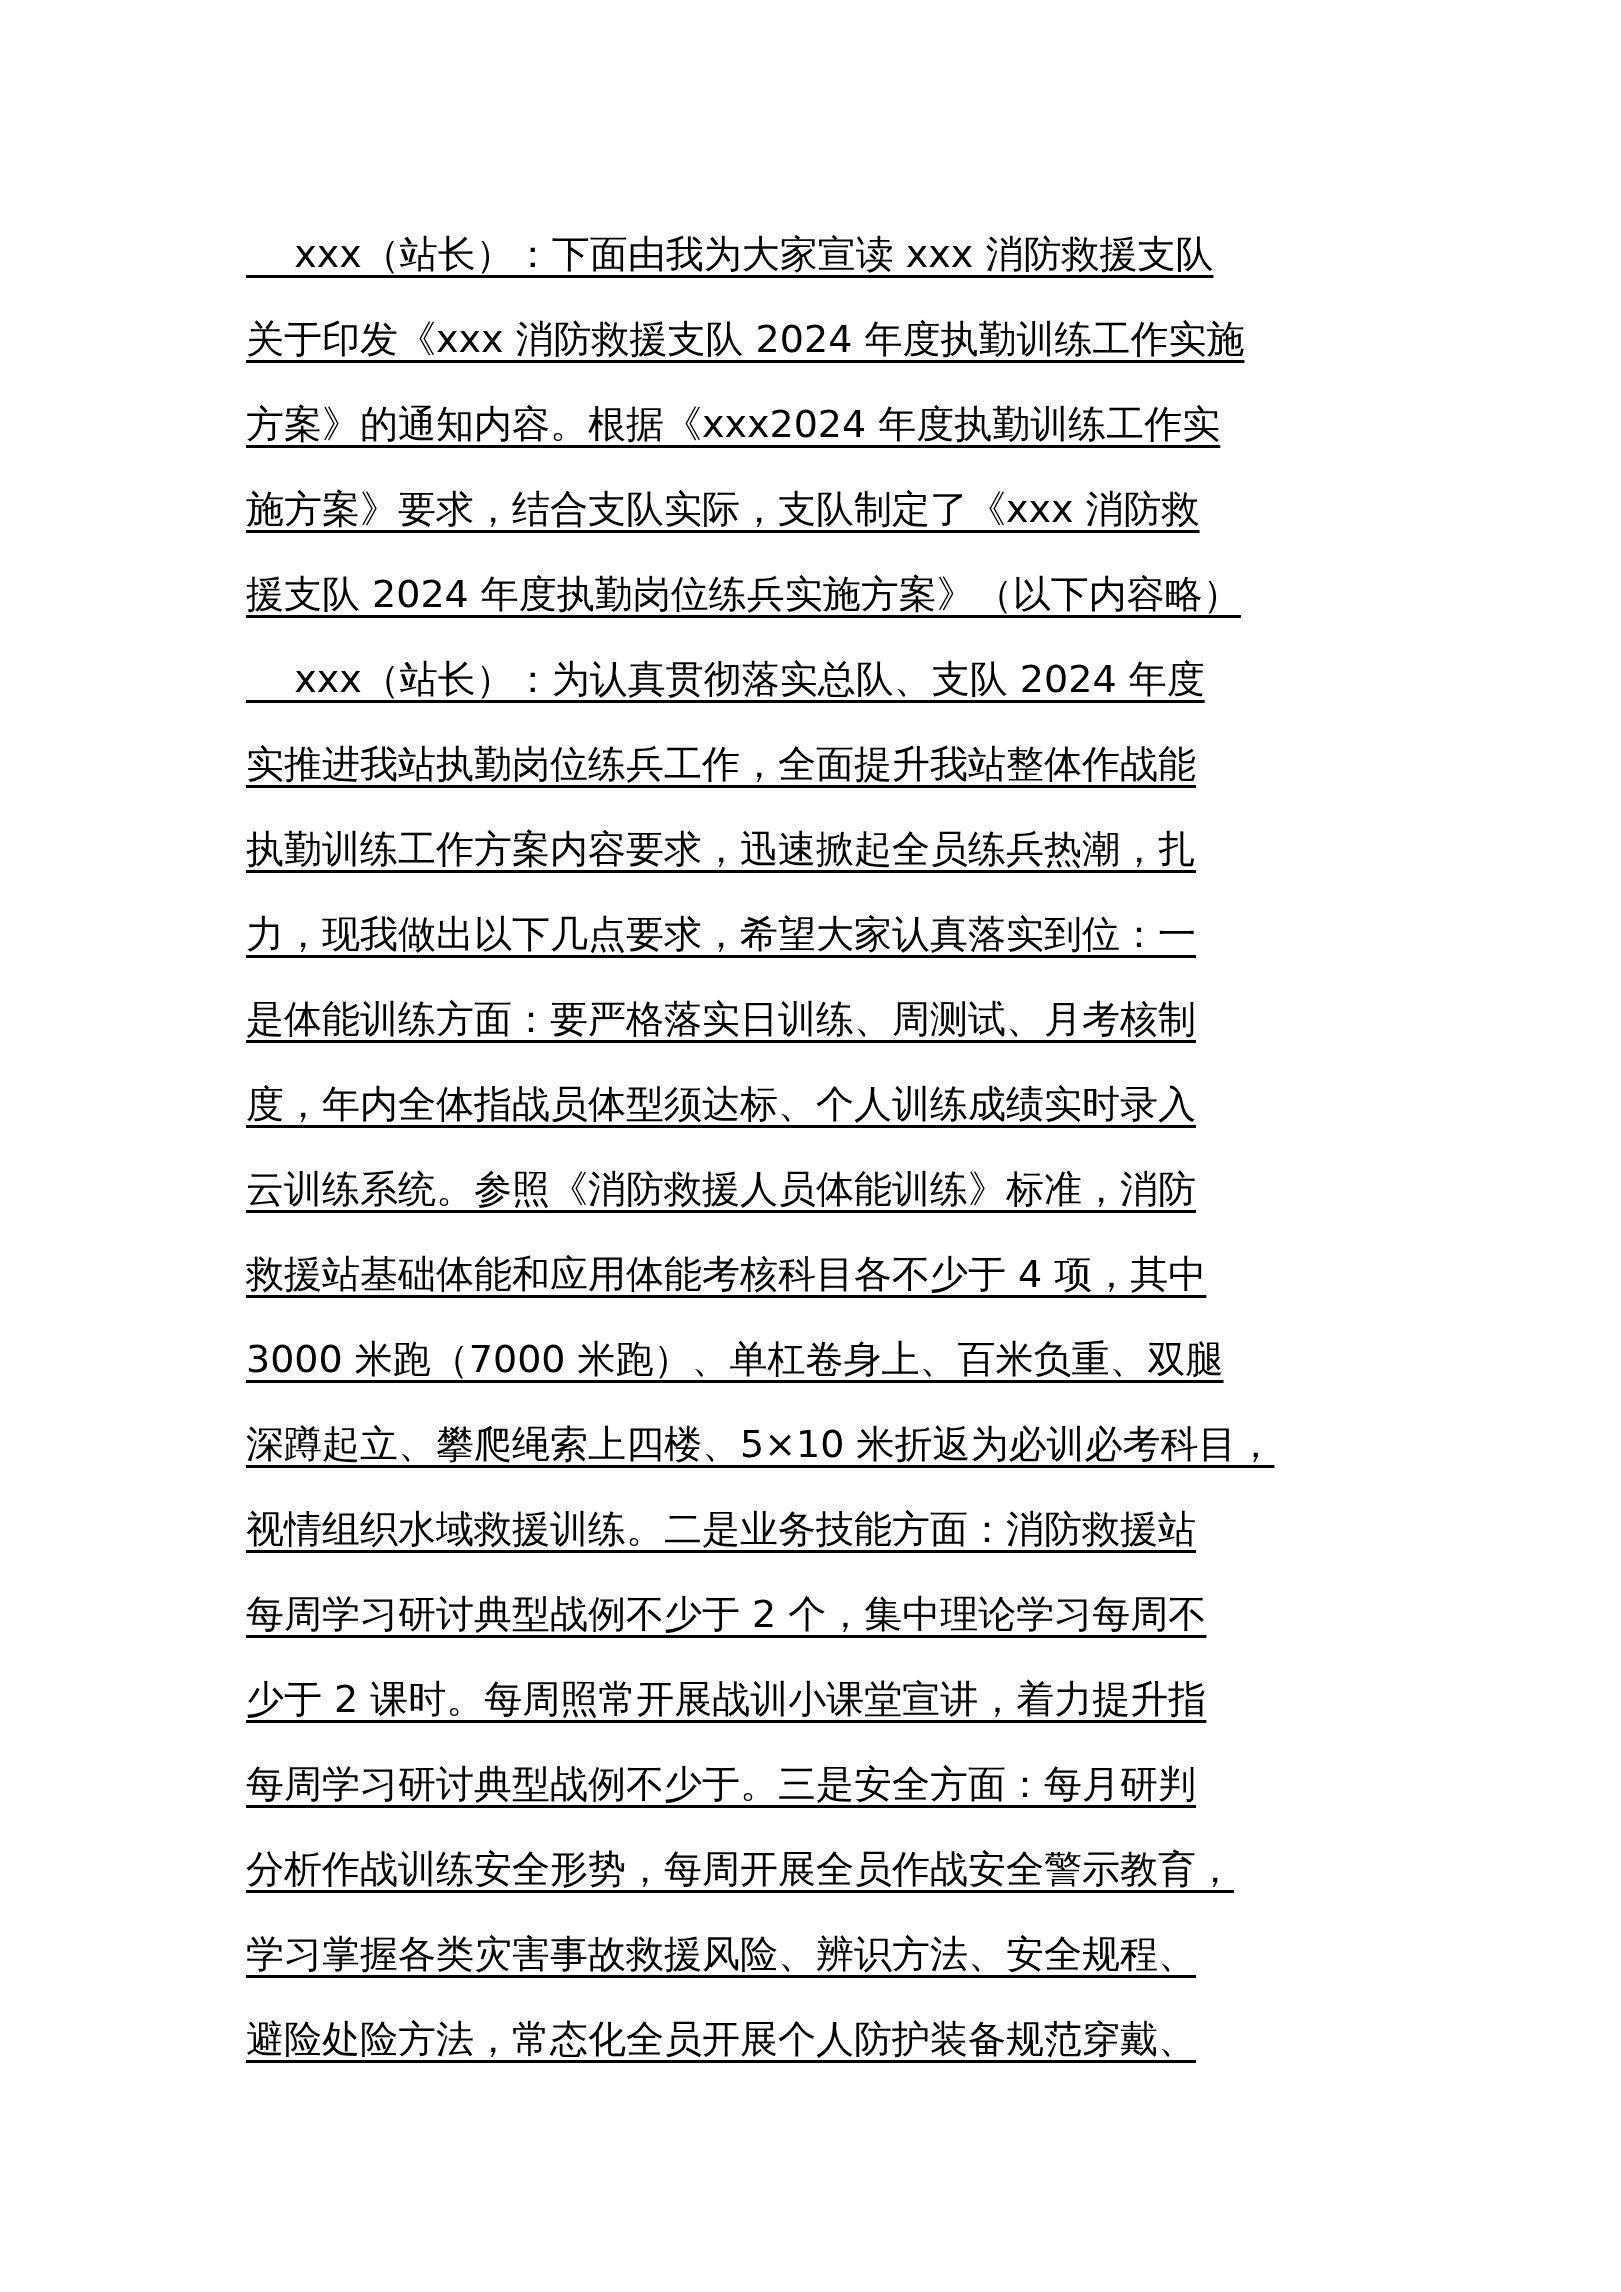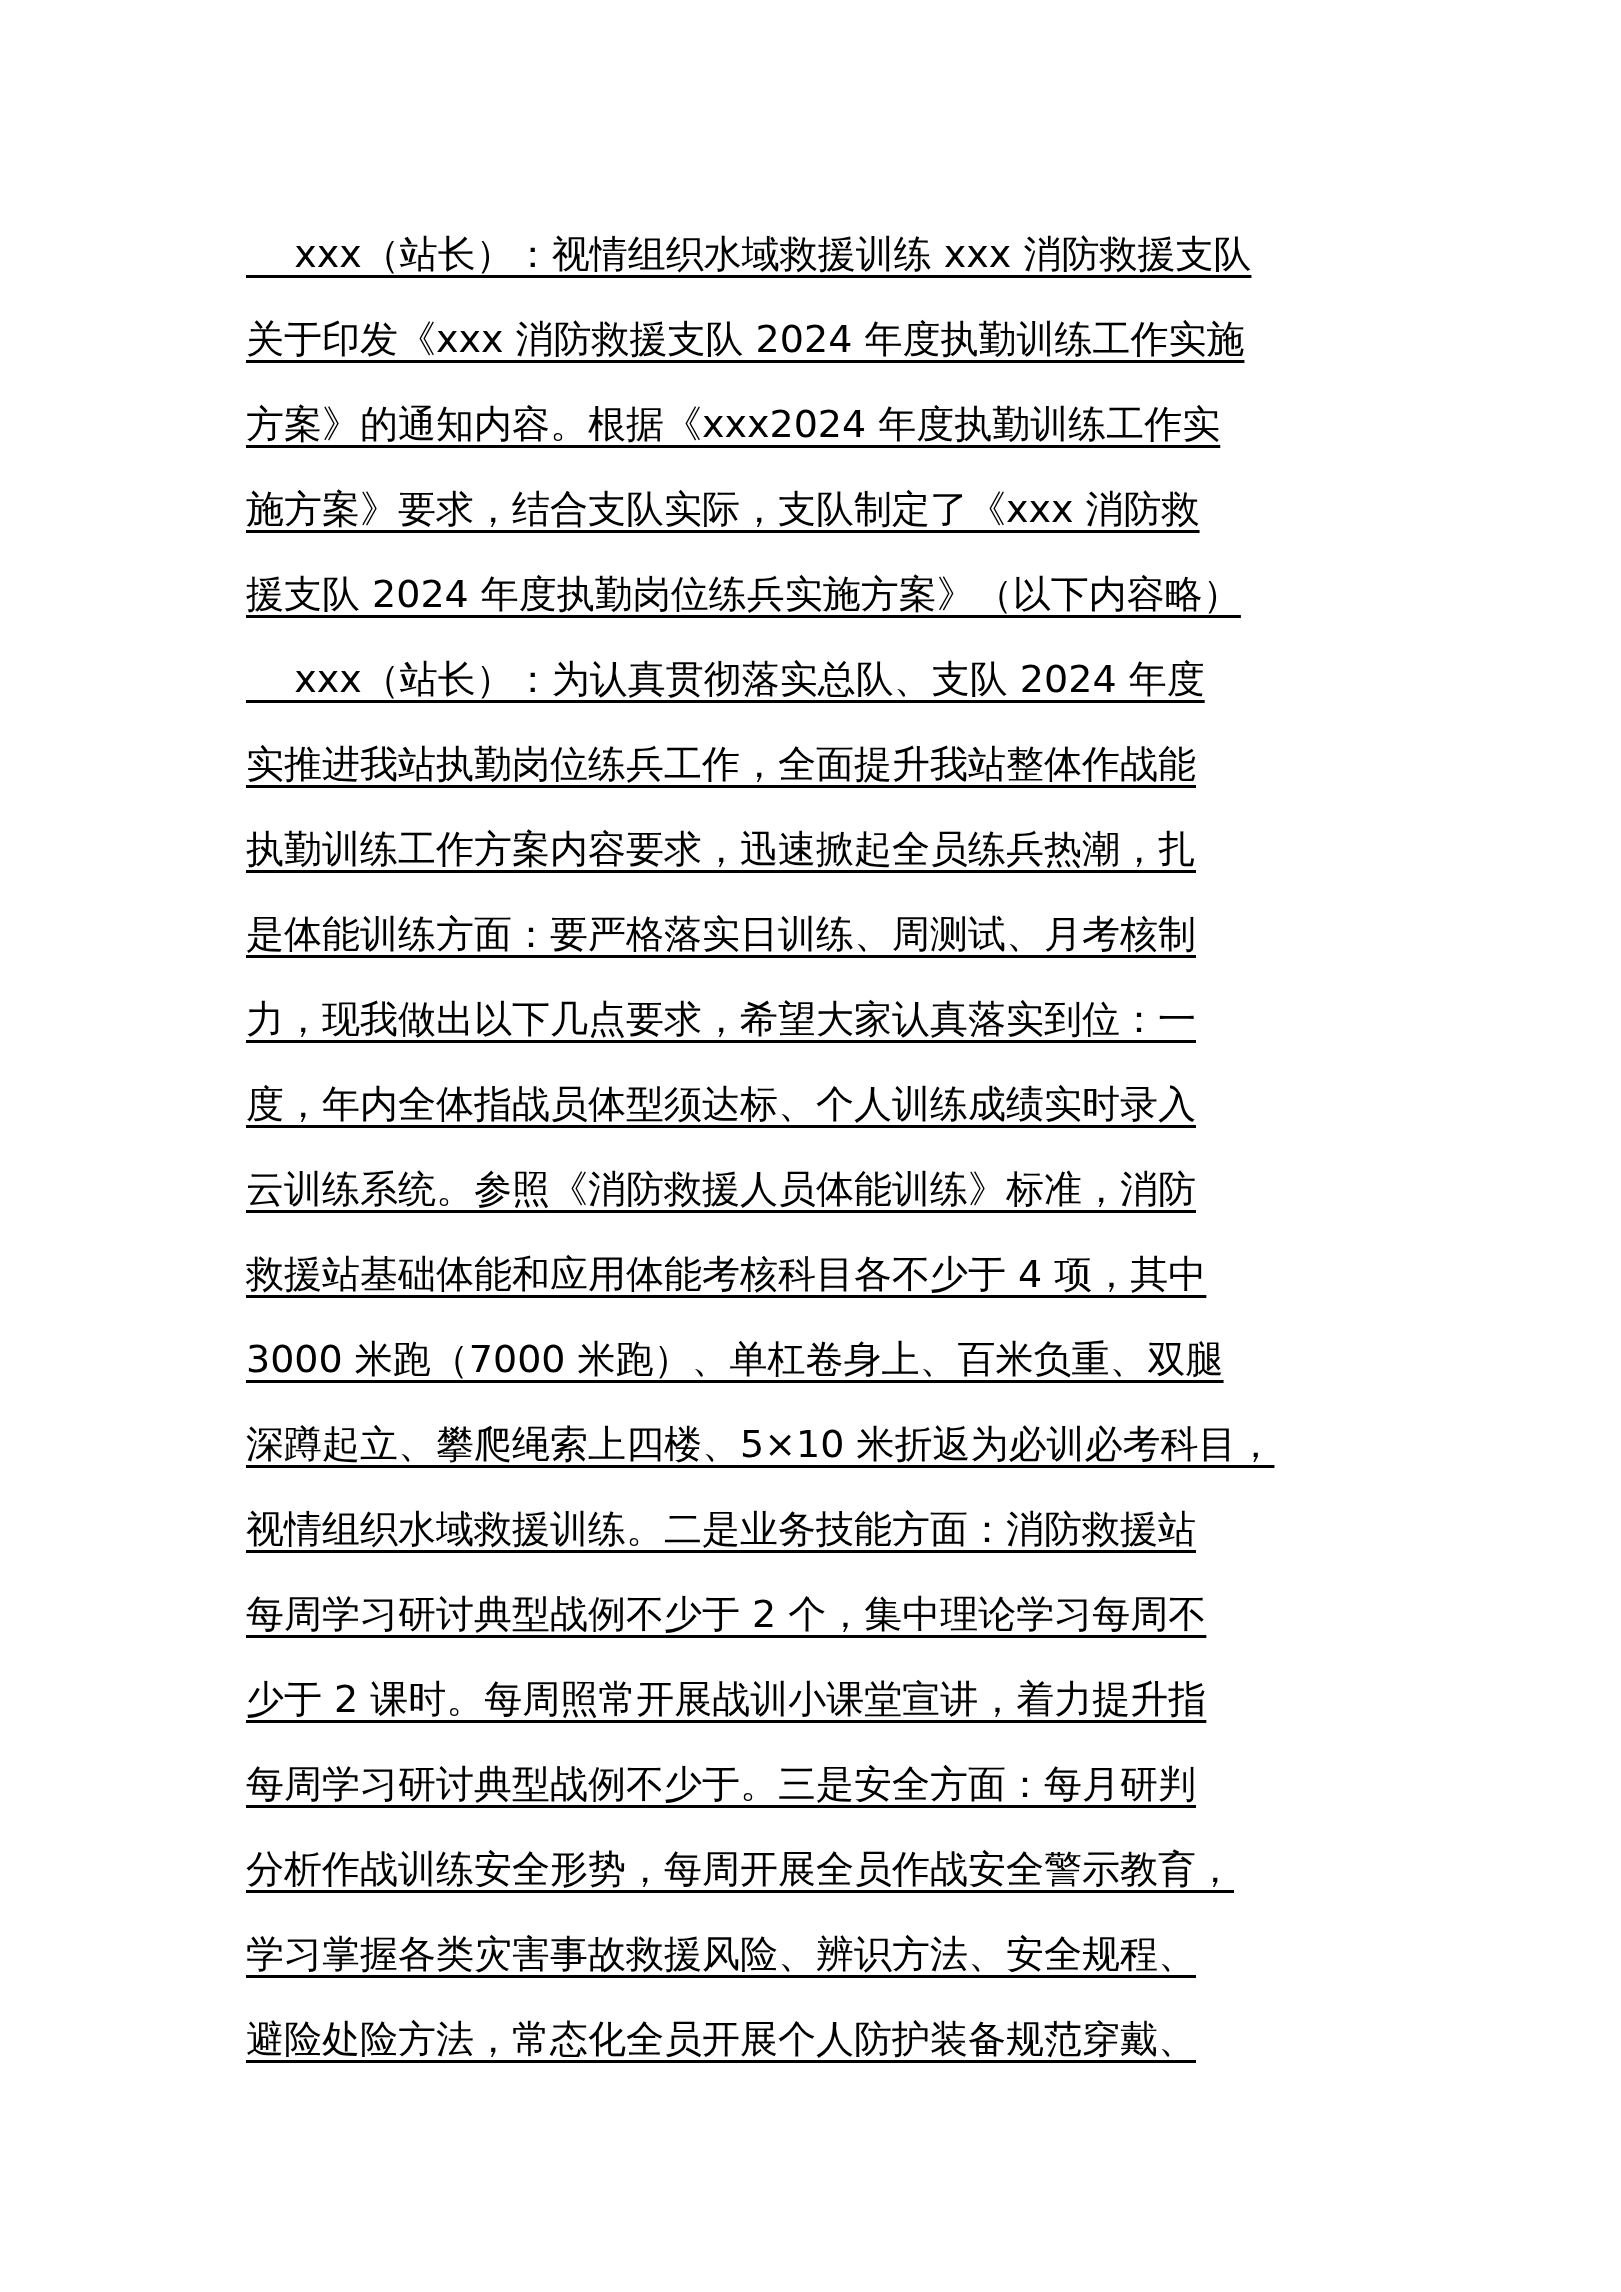--- a/index.html
+++ b/index.html
@@ -41,30 +41,30 @@
       text-decoration-thickness: 2.9px;
       text-underline-offset: 7.8px;
       text-decoration-color: #000000;
     }
   </style>
 </head>
 <body>
 
 <div class="page">
   <div class="text-block">
-    <div class="line"><span>    xxx（站长）：视情组织水域救援训练 xxx 消防救援支队</span></div>
+    <div class="line"><span>    xxx（站长）：下面由我为大家宣读 xxx 消防救援支队</span></div>
     <div class="line"><span>关于印发《xxx 消防救援支队 2024 年度执勤训练工作实施</span></div>
     <div class="line"><span>方案》的通知内容。根据《xxx2024 年度执勤训练工作实</span></div>
     <div class="line"><span>施方案》要求，结合支队实际，支队制定了《xxx 消防救</span></div>
     <div class="line"><span>援支队 2024 年度执勤岗位练兵实施方案》（以下内容略）</span></div>
     <div class="line"><span>    xxx（站长）：为认真贯彻落实总队、支队 2024 年度</span></div>
     <div class="line"><span>实推进我站执勤岗位练兵工作，全面提升我站整体作战能</span></div>
     <div class="line"><span>执勤训练工作方案内容要求，迅速掀起全员练兵热潮，扎</span></div>
+    <div class="line"><span>力，现我做出以下几点要求，希望大家认真落实到位：一</span></div>
     <div class="line"><span>是体能训练方面：要严格落实日训练、周测试、月考核制</span></div>
-    <div class="line"><span>力，现我做出以下几点要求，希望大家认真落实到位：一</span></div>
     <div class="line"><span>度，年内全体指战员体型须达标、个人训练成绩实时录入</span></div>
     <div class="line"><span>云训练系统。参照《消防救援人员体能训练》标准，消防</span></div>
     <div class="line"><span>救援站基础体能和应用体能考核科目各不少于 4 项，其中</span></div>
     <div class="line"><span>3000 米跑（7000 米跑）、单杠卷身上、百米负重、双腿</span></div>
     <div class="line"><span>深蹲起立、攀爬绳索上四楼、5×10 米折返为必训必考科目，</span></div>
     <div class="line"><span>视情组织水域救援训练。二是业务技能方面：消防救援站</span></div>
     <div class="line"><span>每周学习研讨典型战例不少于 2 个，集中理论学习每周不</span></div>
     <div class="line"><span>少于 2 课时。每周照常开展战训小课堂宣讲，着力提升指</span></div>
     <div class="line"><span>每周学习研讨典型战例不少于。三是安全方面：每月研判</span></div>
     <div class="line"><span>分析作战训练安全形势，每周开展全员作战安全警示教育，</span></div>

